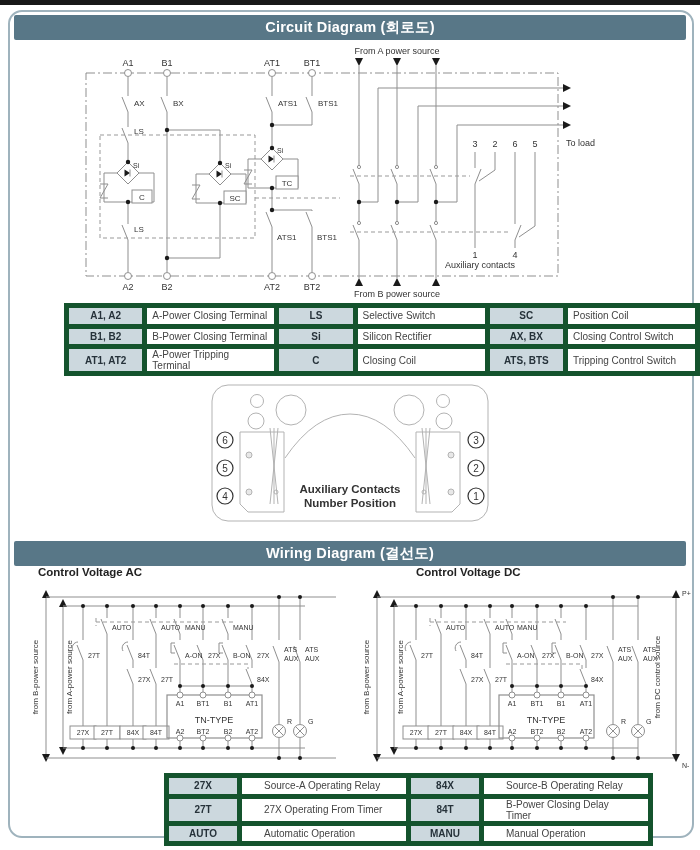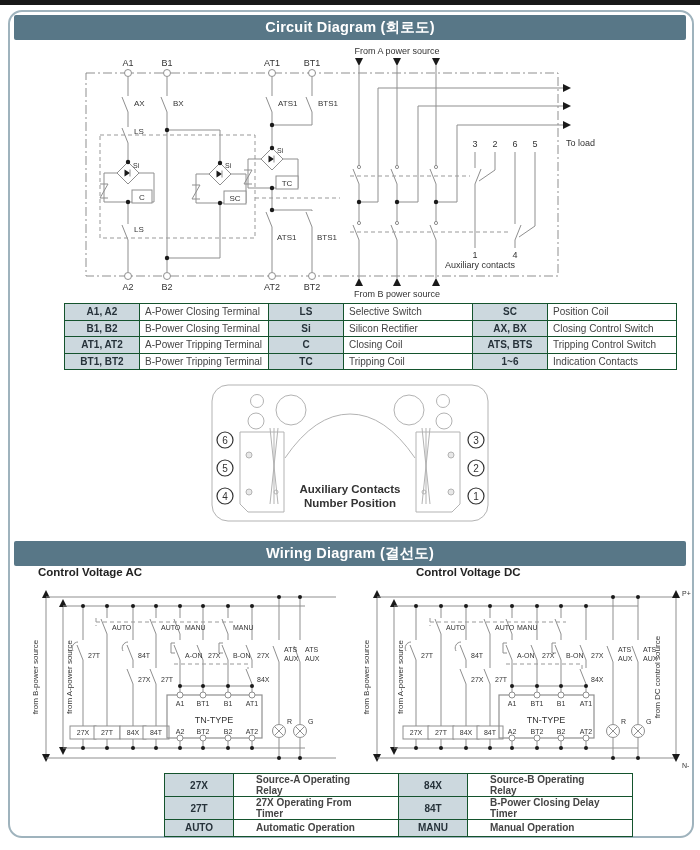--- a/index.html
+++ b/index.html
@@ -19,28 +19,28 @@
   .dashdot{stroke:#8f8f8f;stroke-width:1;fill:none;stroke-dasharray:9 3 2 3;}
   .term{fill:#fff;stroke:#8f8f8f;stroke-width:1;}
   .dot{fill:#1a1a1a;stroke:none;}
   .arr{fill:#1a1a1a;stroke:none;}
   .box{fill:#fff;stroke:#8f8f8f;stroke-width:1;}
   .lbl{font-size:8px;}
   .lbl9{font-size:9px;}
   .lbl7{font-size:7px;}
   .mid{text-anchor:middle;}
   table{position:absolute;border-collapse:collapse;border:1.5px solid #6b7d87;background:#fff;}
-  td{border:1px solid #14532d;height:13.5px;font-size:10px;color:#444;margin-left:15px;}
+  td{border:5px solid #14532d;height:13.5px;font-size:10px;color:#444;margin-left:15px;}
   td.k{background:#ccd8de;font-weight:bold;color:#26323a;text-align:center;}
   #legend1{left:64px;top:303px;}
   #legend1 td.k{width:72px;}
   #legend1 td.v{width:118px;padding:0 5px;}
   #legend2{left:164px;top:773px;}
   #legend2 td.k{width:66px;}
-  #legend2 td.v{width:120px;padding:0 22px;font-weight:bold;}
+  #legend2 td.v{width:120px;padding:0 22px;}
   .cv-title{position:absolute;top:566px;font-size:11.5px;font-weight:bold;color:#222;}
   #cv-ac{left:38px;} #cv-dc{left:368px;margin-left:48px;}
 </style>
 </head>
 <body>
 
 <div id="stage">
   <div id="topbar"></div>
   <div id="card"></div>
 
@@ -200,28 +200,20 @@
       <td class="k">AX, BX</td>
           <td class="v">Closing Control Switch</td>
     </tr>
     <tr>
       <td class="k">AT1, AT2</td>
           <td class="v">A-Power Tripping Terminal</td>
       <td class="k">C</td>
           <td class="v">Closing Coil</td>
       <td class="k">ATS, BTS</td>
           <td class="v">Tripping Control Switch</td>
-    </tr>
-    <tr>
-      <td class="k">BT1, BT2</td>
-          <td class="v">B-Power Tripping Terminal</td>
-      <td class="k">TC</td>
-          <td class="v">Tripping Coil</td>
-      <td class="k">1~6</td>
-          <td class="v">Indication Contacts</td>
     </tr>
   </tbody>
     </table>
 
   <svg style="top:375px" width="700" height="155" viewBox="0 375 700 155">
     <g stroke="#b3b3b3" fill="none" stroke-width="1">
       <rect x="212" y="385" width="276" height="136" rx="16"></rect>
       <path d="M285 458 Q315 414 350 414 Q385 414 415 458"></path>
       <circle cx="257" cy="401" r="6.5"></circle>
         <circle cx="256" cy="421" r="8"></circle>

